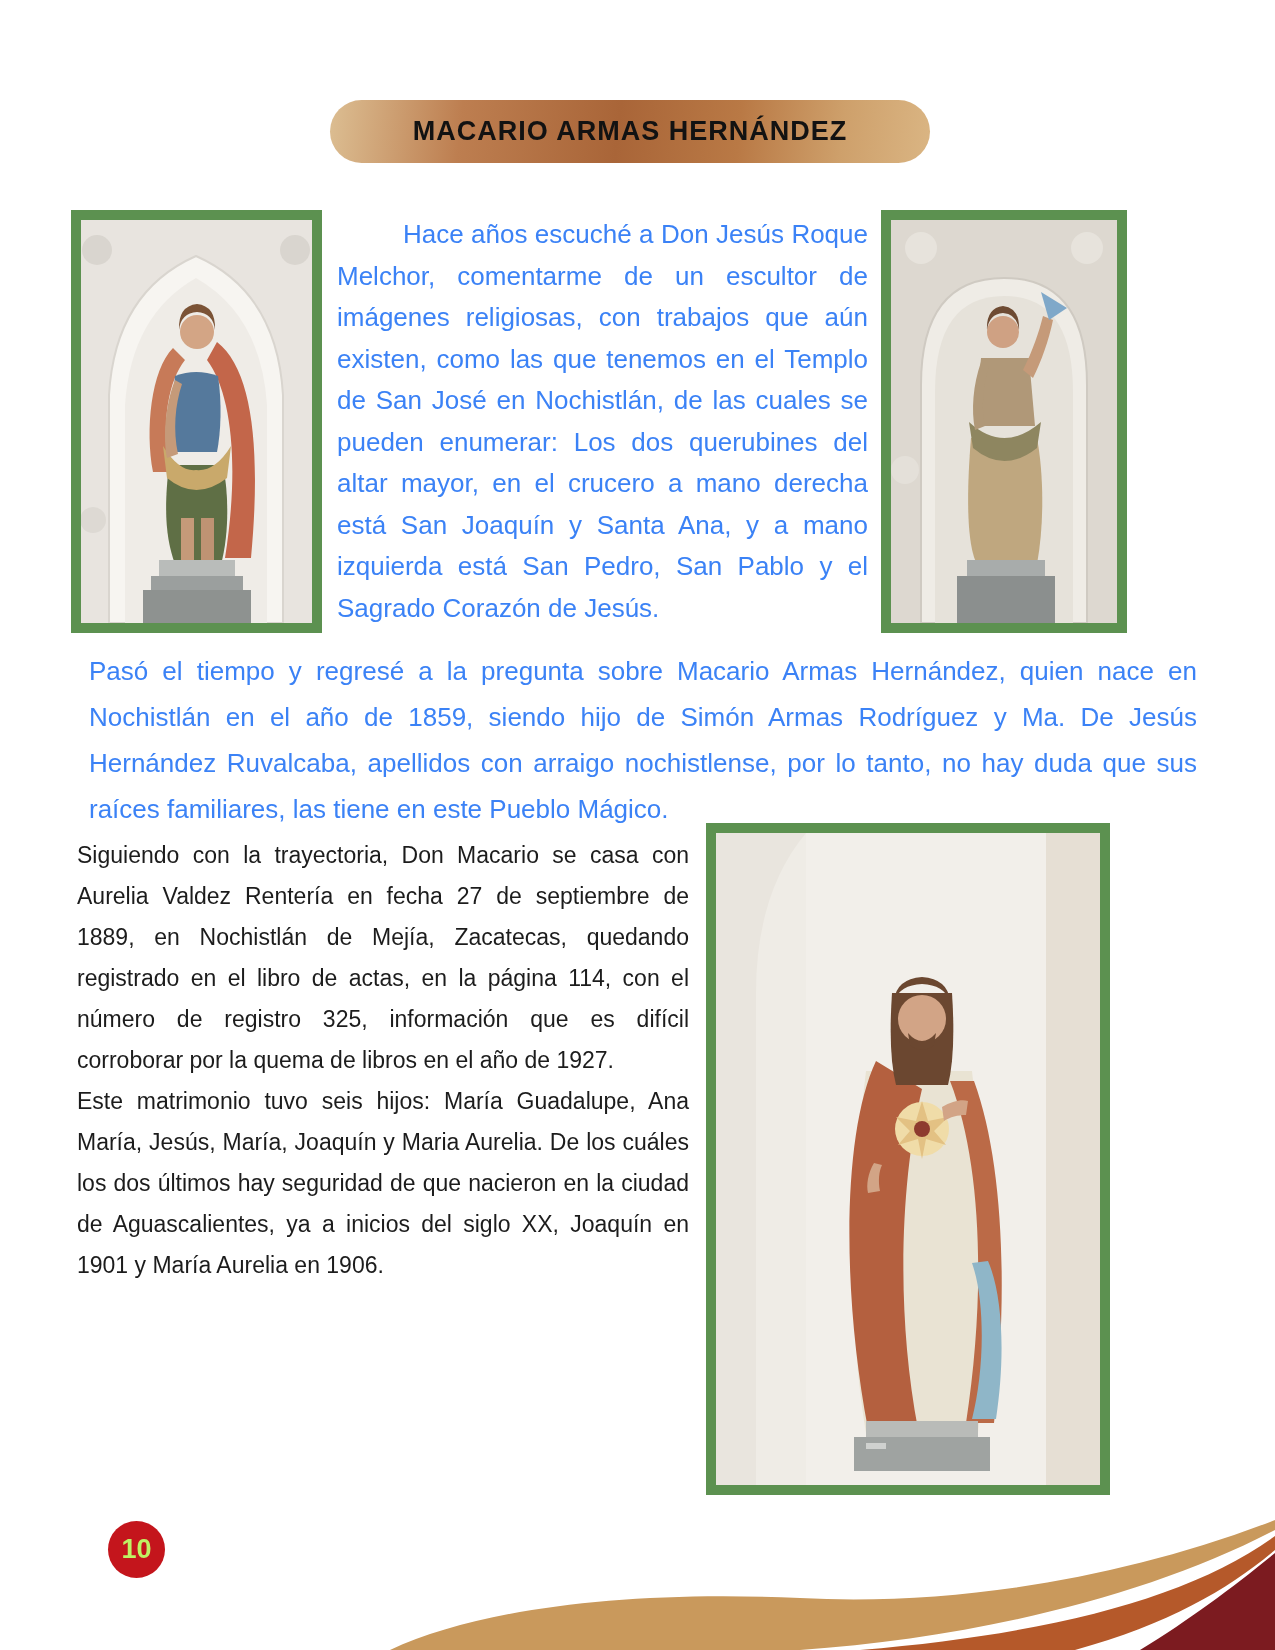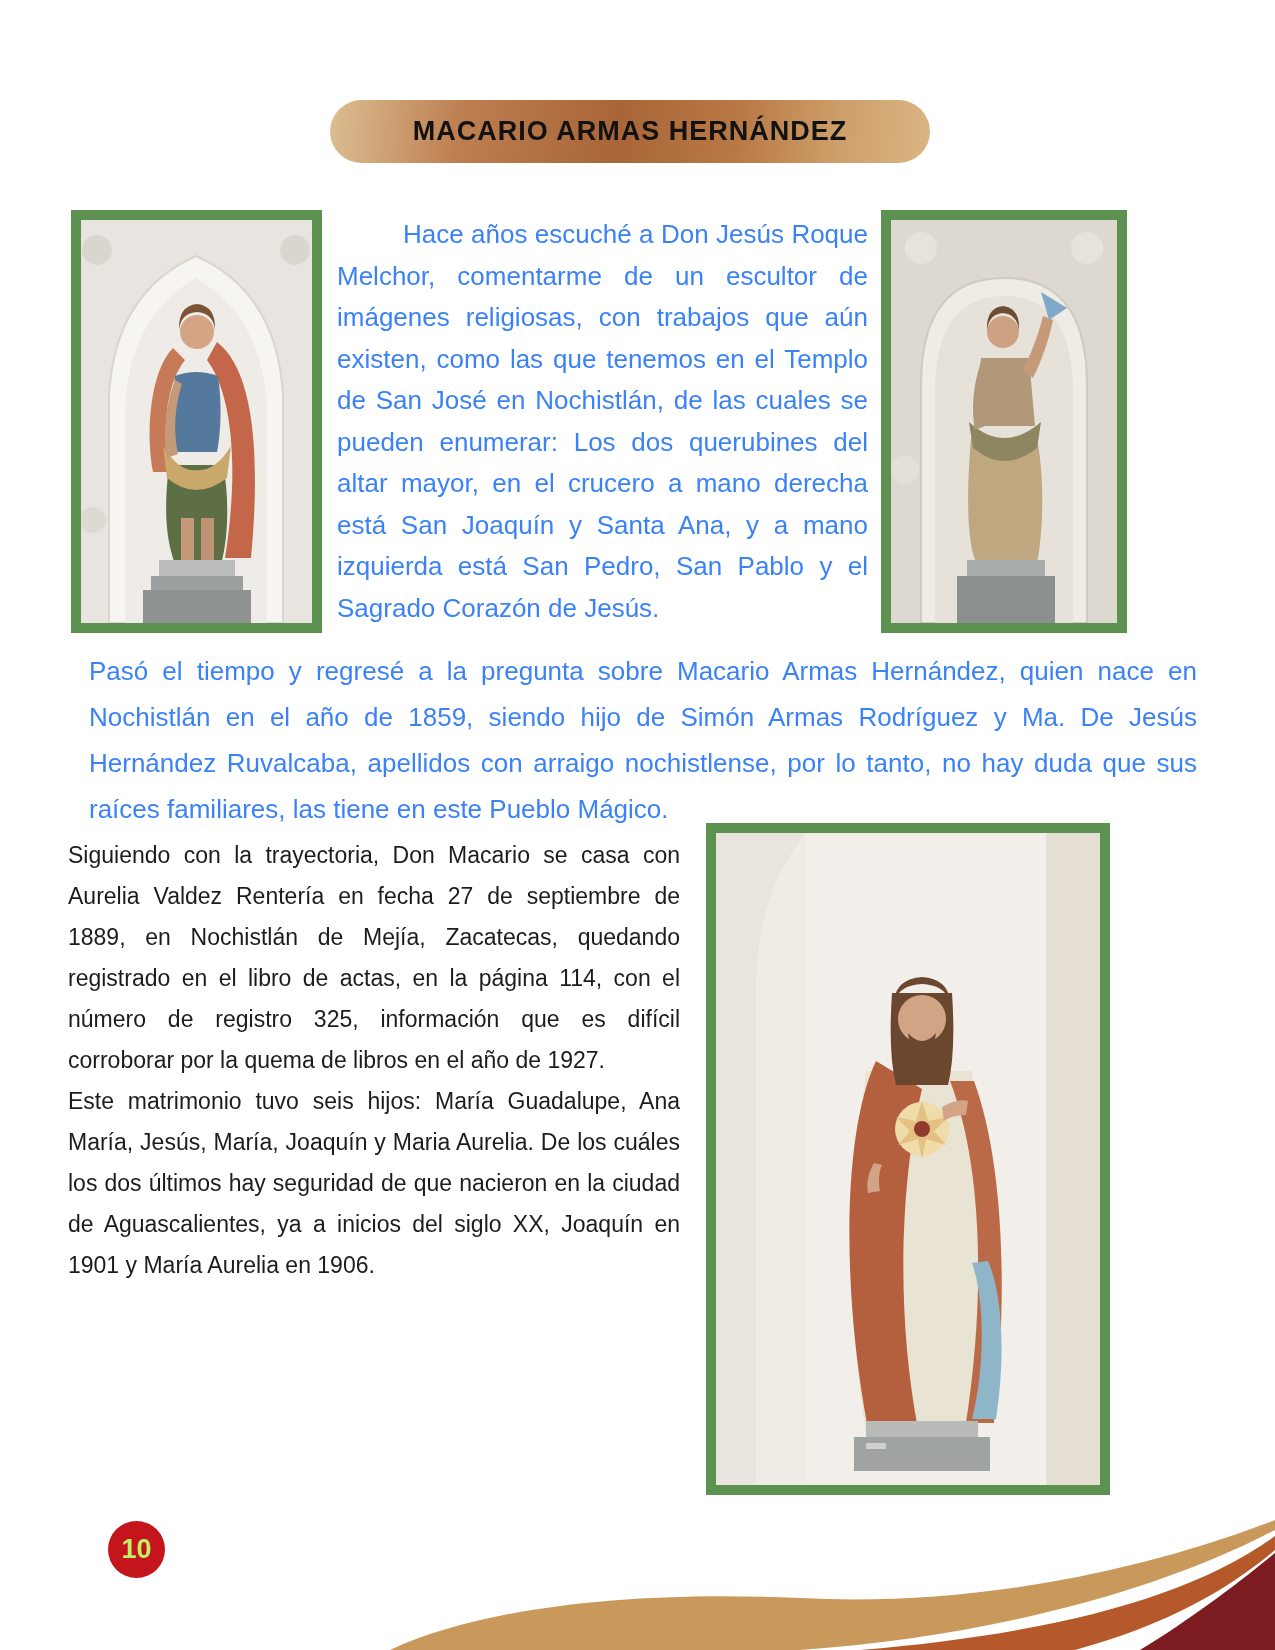--- a/index.html
+++ b/index.html
@@ -29,21 +29,21 @@
   .photo-right  { left:881px; top:210px; width:246px; height:423px; }
   .photo-bottom { left:706px; top:823px; width:404px; height:672px; }
 
   
   .para {
     position:absolute; margin:0; text-align:justify;
     font-size:26px; line-height:41px; color:#3b82f6;
   }
   .p1 { left:337px; top:214px; width:531px; text-indent:66px; line-height:41.5px; }
   .p2 { left:68px;  top:648px; width:1108px; line-height:46px;margin-left:21px; }
-  .bottom-col { position:absolute; left:68px; top:835px; width:612px; }
+  .bottom-col { position:absolute; left:77px; top:835px; width:612px; }
   .bottom-col p {
     margin:0; text-align:justify; font-size:23px; line-height:41px; color:#1c1c1c;
   }
 
   
   .page-badge {
     position:absolute; left:108px; top:1521px; width:57px; height:57px;
     border-radius:50%; background:#c4151c;
     display:flex; align-items:center; justify-content:center;
   }

